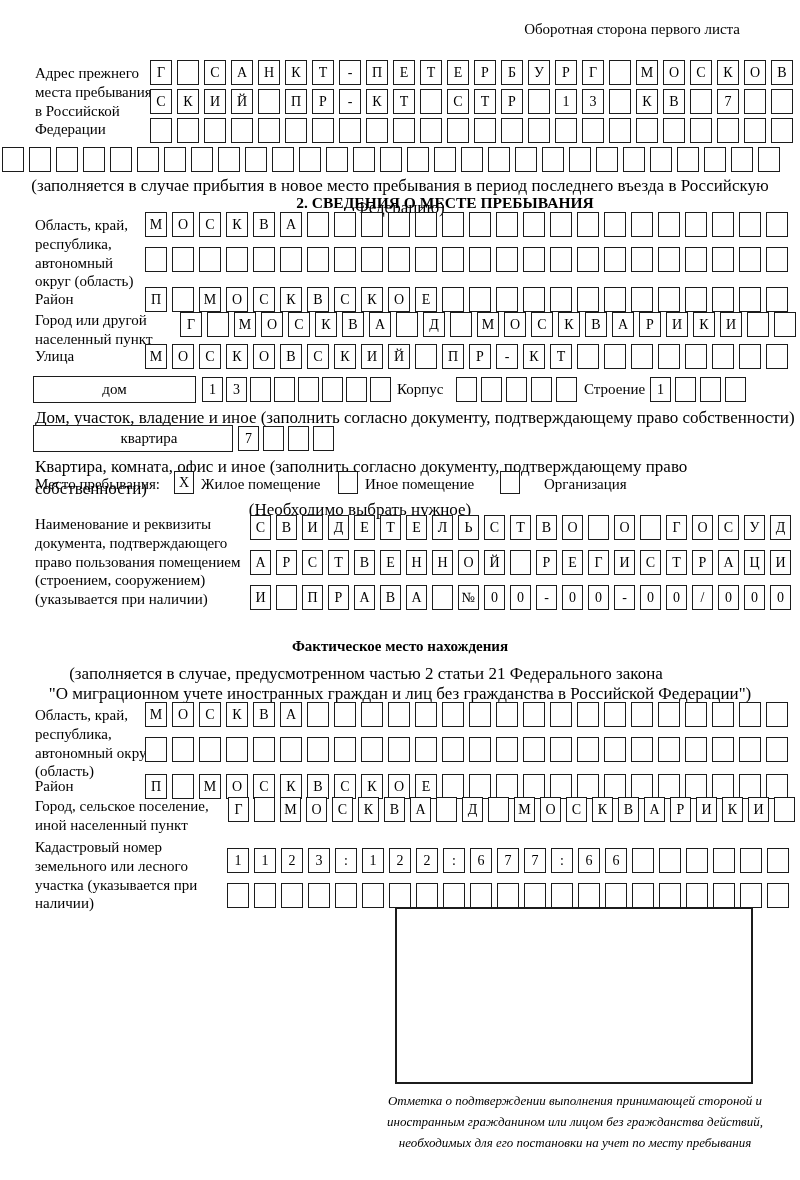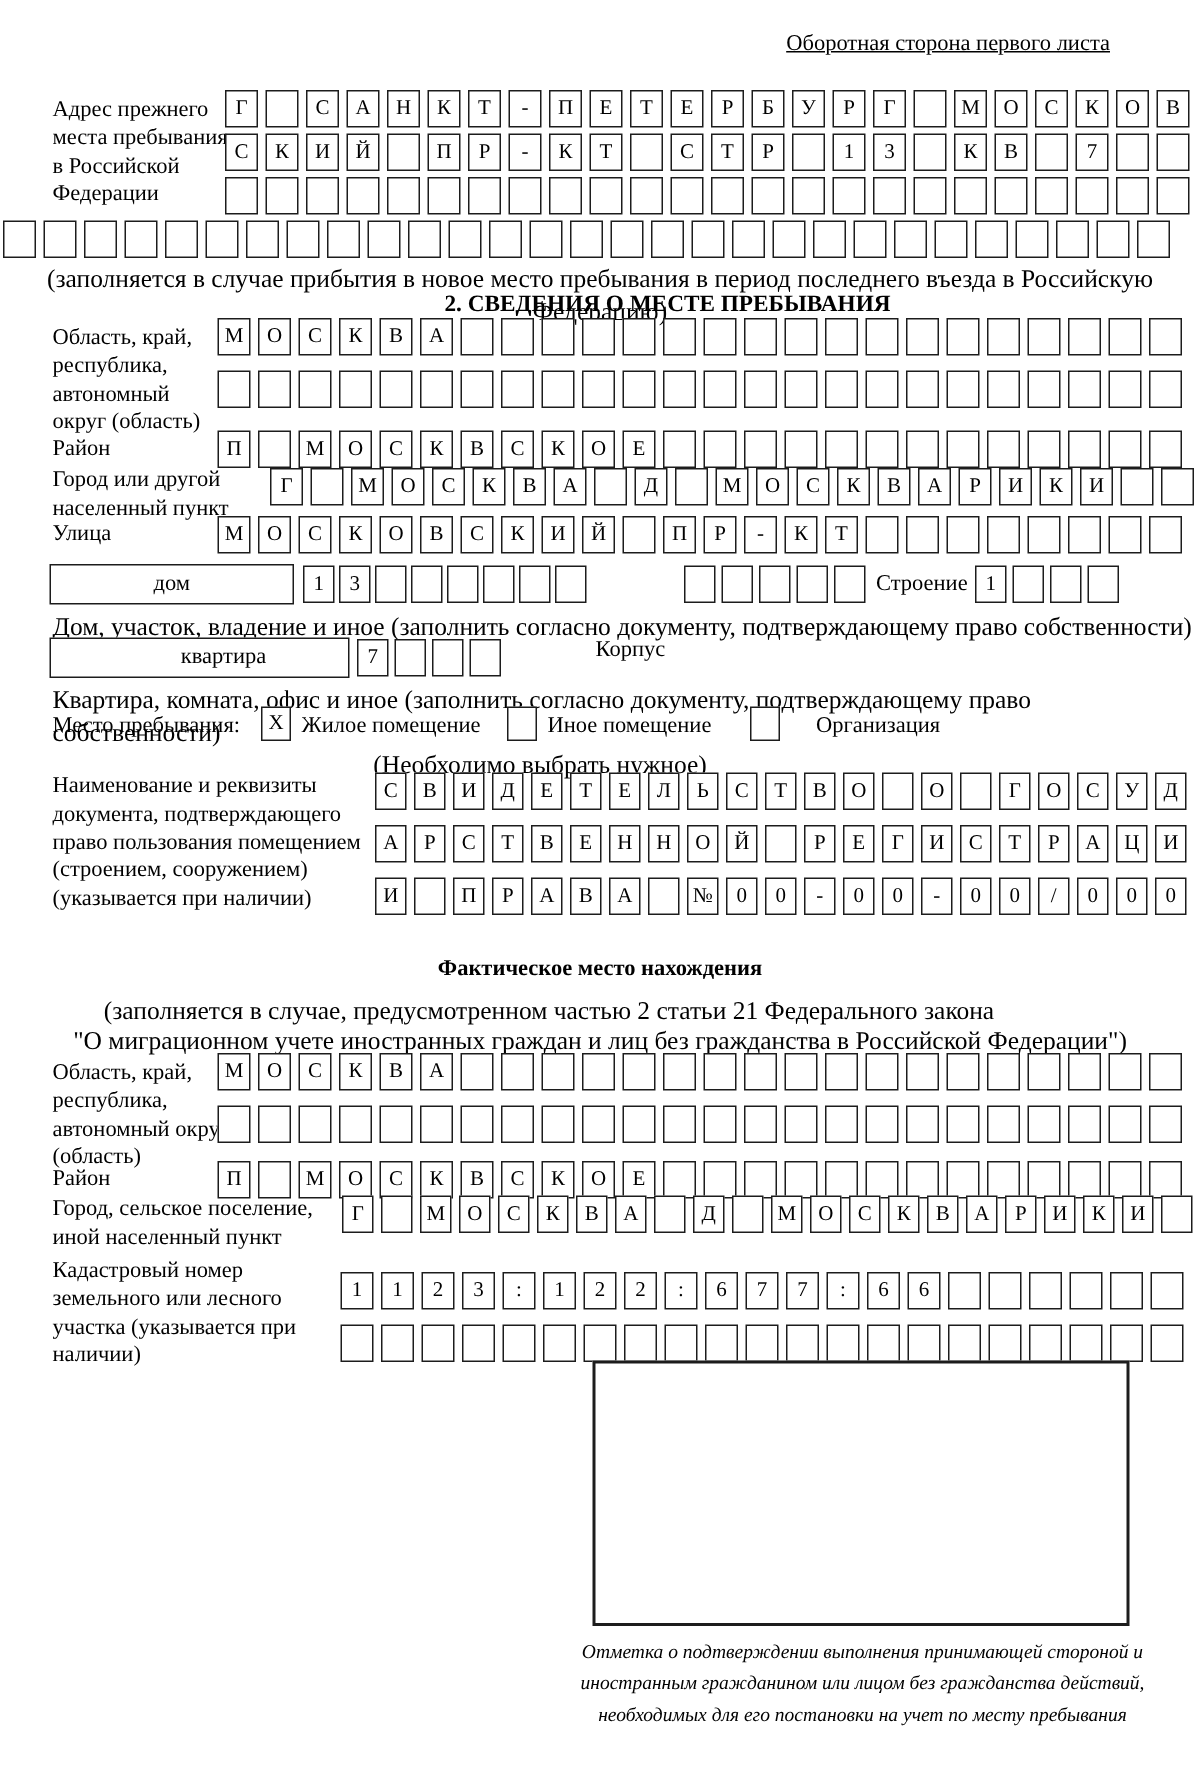--- a/index.html
+++ b/index.html
@@ -18,21 +18,21 @@
   .cw21 .cell{width:21px;}
   .widebox{border:1.6px solid #1c1c1c;height:27px;box-sizing:border-box;background:#fff;
         display:flex;align-items:center;justify-content:center;font-size:15px;}
   .chk{width:20px;height:23px;border:1.6px solid #1c1c1c;box-sizing:border-box;background:#fff;
         display:flex;align-items:center;justify-content:center;font-size:14px;}
   .stampbox{border:2px solid #1c1c1c;box-sizing:border-box;background:#fff;}
 </style>
 </head>
 <body>
 
-<div class="abs lbl" style="left:420px;top:20px;width:320px;text-align:right;text-decoration:underline;">Оборотная сторона первого листа</div>
+<div class="abs lbl" style="left:420px;top:20px;width:320px;text-align:right;">Оборотная сторона первого листа</div>
 
 <div class="abs lbl" style="left:35px;top:64px;width:120px;">Адрес прежнего места пребывания в Российской Федерации</div>
 <div class="abs cells" style="left:150px;top:60px;">
     <span class="cell">Г</span>
     <span class="cell"></span>
     <span class="cell">С</span>
     <span class="cell">А</span>
     <span class="cell">Н</span>
     <span class="cell">К</span>
     <span class="cell">Т</span>
@@ -282,21 +282,21 @@
 <div class="abs cells cw21 g3" style="left:202px;top:377px;">
     <span class="cell">1</span>
     <span class="cell">3</span>
     <span class="cell"></span>
     <span class="cell"></span>
     <span class="cell"></span>
     <span class="cell"></span>
     <span class="cell"></span>
     <span class="cell"></span>
   </div>
-<div class="abs lbl" style="left:397px;top:380px;margin-top:44px;">Корпус</div>
+<div class="abs lbl" style="left:397px;top:380px;">Корпус</div>
 <div class="abs cells cw21 g4" style="left:456px;top:377px;">
     <span class="cell"></span>
     <span class="cell"></span>
     <span class="cell"></span>
     <span class="cell"></span>
     <span class="cell"></span>
   </div>
 <div class="abs lbl" style="left:584px;top:380px;">Строение</div>
 <div class="abs cells cw21 g4" style="left:650px;top:377px;">
     <span class="cell">1</span>

